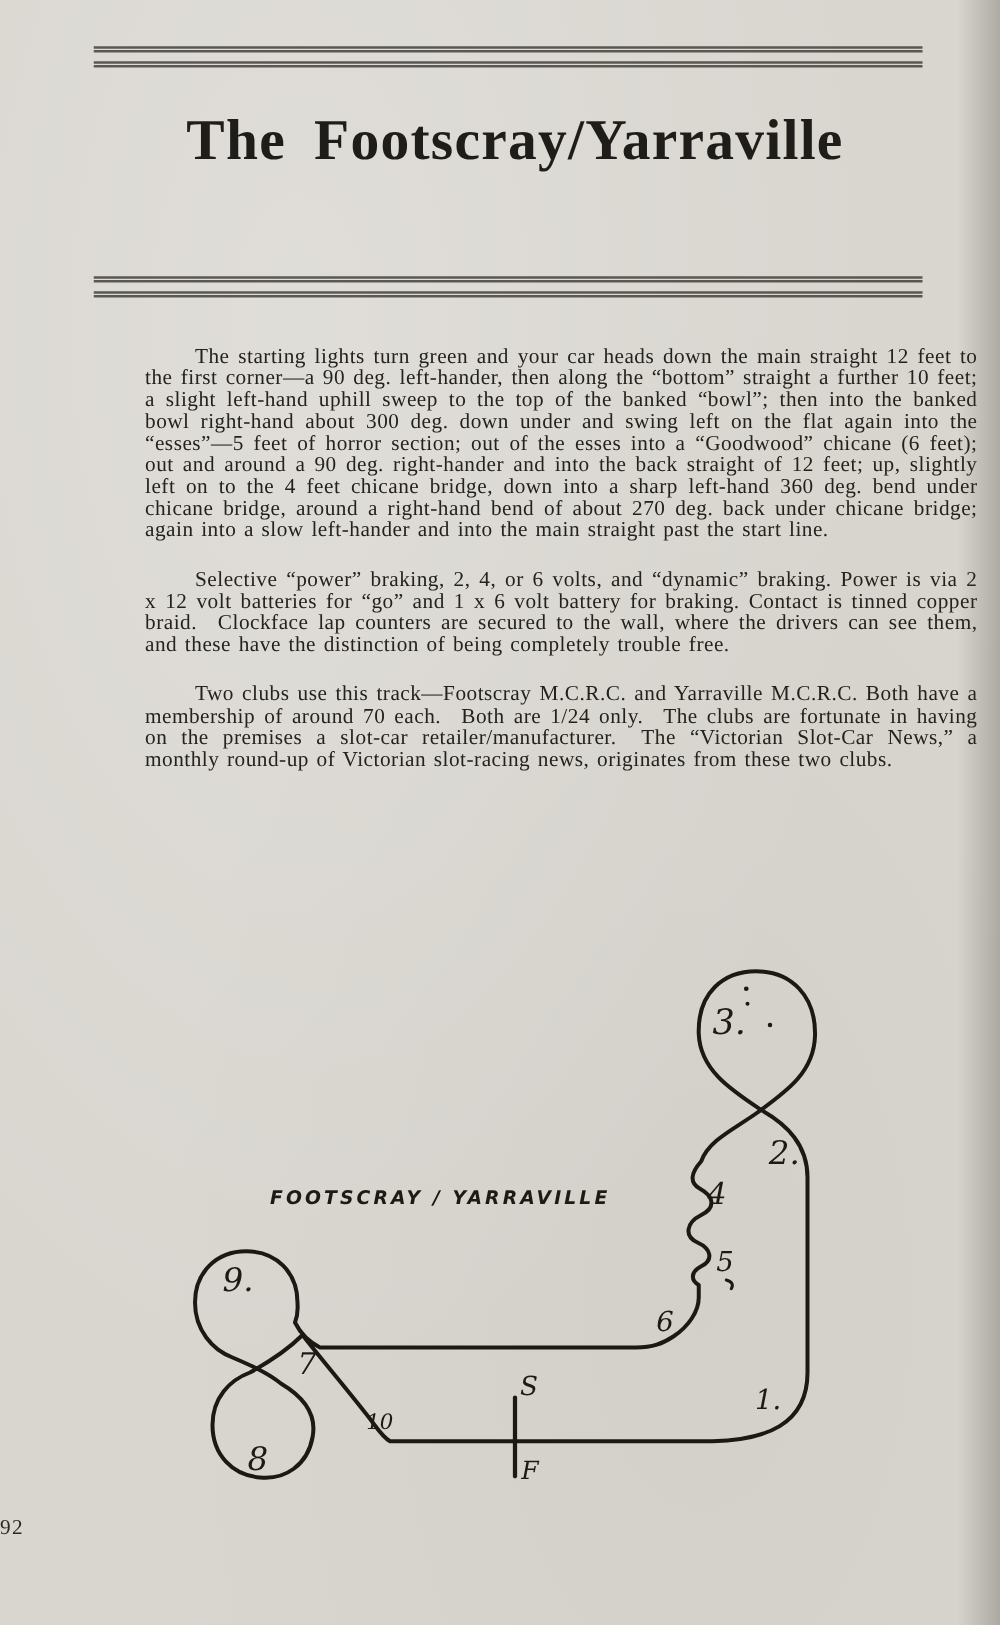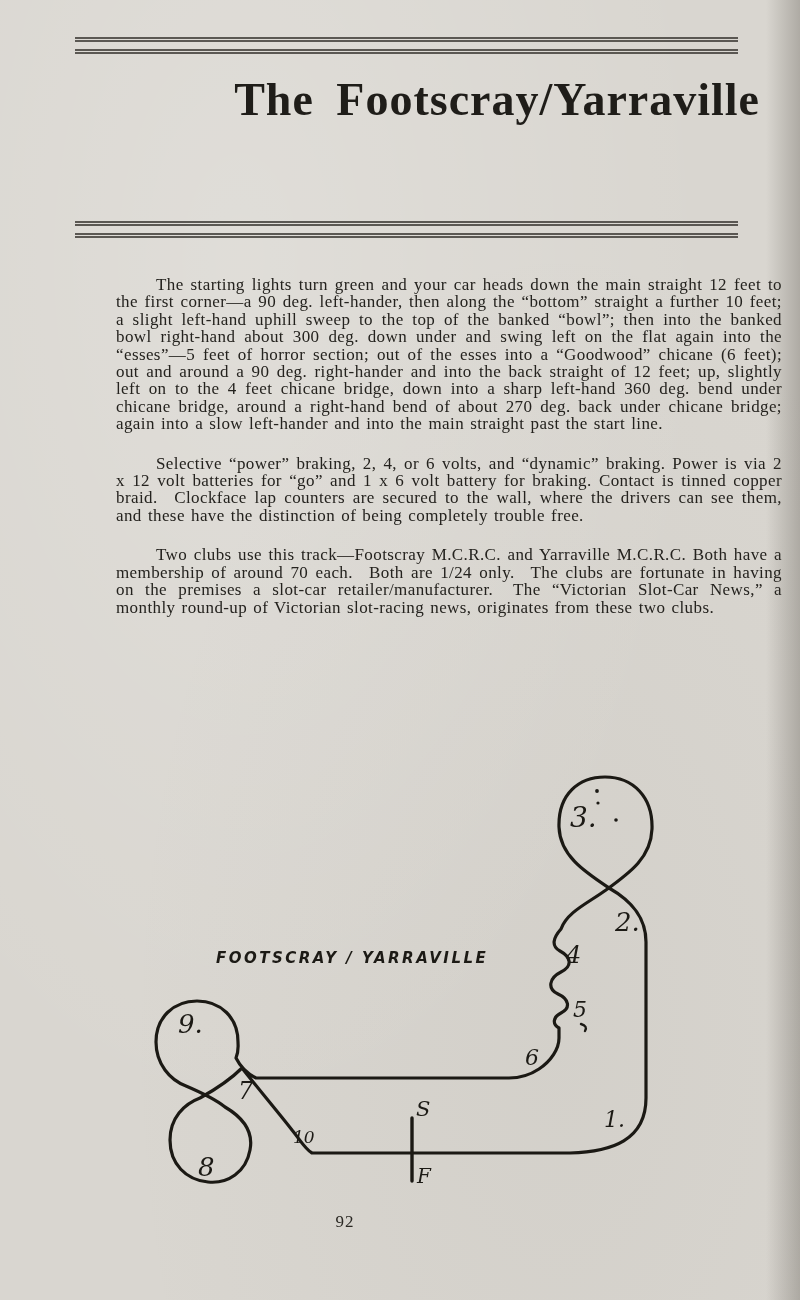--- a/index.html
+++ b/index.html
@@ -25,21 +25,21 @@
     border-top:2px solid #45423d;border-bottom:2px solid #45423d;
     box-sizing:border-box;
     opacity:.85;
   }
   .rule.r1{top:37px}
   .rule.r2{top:49px}
   .rule.r3{top:221px}
   .rule.r4{top:233px}
   .title{
     position:absolute;left:40px;top:72px;width:720px;
-    margin:0;text-align:right;
+    margin:12px;text-align:center;
     font-size:46px;line-height:56px;font-weight:bold;
     letter-spacing:1px;word-spacing:10px;
     color:#1f1d19;
   }
   .title span{display:block;}
   .body-text{
     position:absolute;left:72px;top:276px;width:666px;
     font-size:17px;line-height:17.4px;
     letter-spacing:.4px;word-spacing:1.5px;
     text-align:justify;
@@ -54,21 +54,21 @@
     fill:#1c1a15;
   }
   .caption-text{
     font-family:"DejaVu Sans", sans-serif;
     font-style:italic;font-weight:bold;
     letter-spacing:2.5px;
     fill:#1c1a15;
   }
   .page-number{
     position:absolute;left:0;top:1212px;width:690px;
-    text-align:center;font-size:17px;letter-spacing:1px;
+    font-size:17px;letter-spacing:1px;
     color:#2a2823;
   }
 </style>
 </head>
 <body>
 
 <div class="page">
 
   <div class="rule r1"></div>
   <div class="rule r2"></div>

